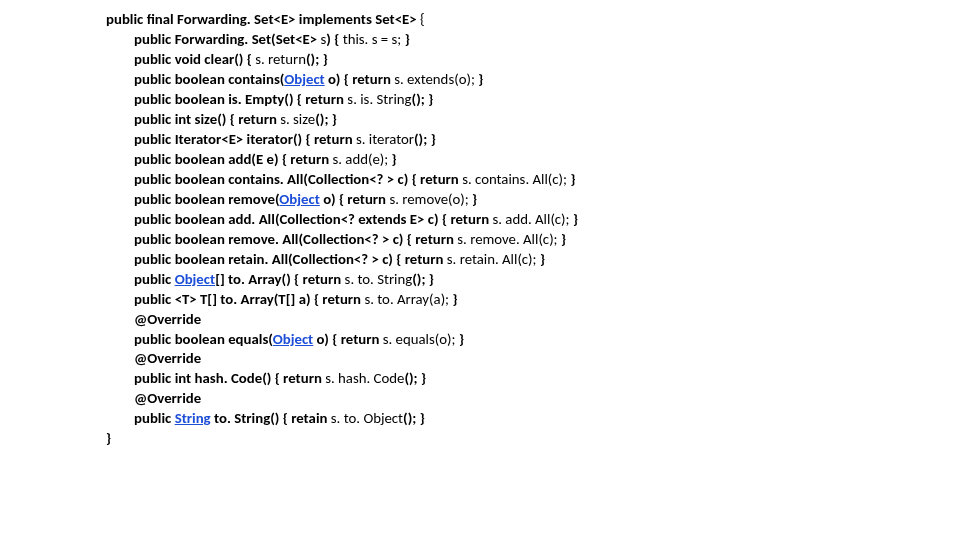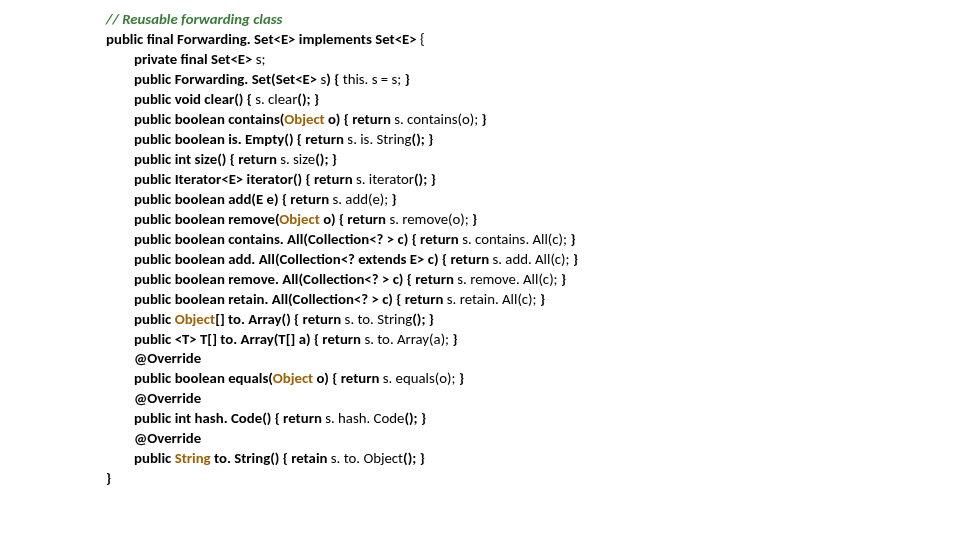--- a/index.html
+++ b/index.html
@@ -16,50 +16,48 @@
   .page {
     padding: 10px 0 0 106px;
   }
   .line {
     white-space: pre;
   }
   .indent1 { padding-left: 28px; }
   .indent0 { padding-left: 0; }
   .b { font-weight: bold; }
   .comment { color: #3a7c3a; font-style: italic; font-weight: bold; }
-  .link { color: #a16207; }
+  .link { color: #1d4ed8; text-decoration: underline; }
 </style>
 </head>
 <body>
 
 <div class="page">
 
-  <div class="line indent0"><span class="comment">// Reusable forwarding class</span></div>
 
   <div class="line indent0"><span class="b">public final </span><span class="b">Forwarding. Set</span><span class="b">&lt;E&gt;</span><span class="b"> implements Set&lt;E&gt; </span><span>{</span></div>
 
-  <div class="line indent1"><span class="b">private final Set&lt;E&gt; </span><span>s</span><span>;</span></div>
 
   <div class="line indent1"><span class="b">public </span><span class="b">Forwarding. Set</span><span class="b">(Set&lt;E&gt; </span><span>s</span><span class="b">) { </span><span>this. s = s; </span><span class="b">}</span></div>
 
-  <div class="line indent1"><span class="b">public void clear() { </span><span>s. clear</span><span class="b">(); }</span></div>
+  <div class="line indent1"><span class="b">public void clear() { </span><span>s. return</span><span class="b">(); }</span></div>
 
-  <div class="line indent1"><span class="b">public </span><span class="b">boolean</span><span class="b"> contains(</span><span class="b link">Object</span><span class="b"> o) { return </span><span>s. contains(o); </span><span class="b">}</span></div>
+  <div class="line indent1"><span class="b">public </span><span class="b">boolean</span><span class="b"> contains(</span><span class="b link">Object</span><span class="b"> o) { return </span><span>s. extends(o); </span><span class="b">}</span></div>
 
   <div class="line indent1"><span class="b">public </span><span class="b">boolean</span><span class="b"> is. Empty() { return </span><span>s. is. String</span><span class="b">(); }</span></div>
 
   <div class="line indent1"><span class="b">public </span><span class="b">int</span><span class="b"> size() { return </span><span>s. size</span><span class="b">(); }</span></div>
 
   <div class="line indent1"><span class="b">public Iterator&lt;E&gt; iterator() { return </span><span>s. iterator</span><span class="b">(); }</span></div>
 
   <div class="line indent1"><span class="b">public </span><span class="b">boolean</span><span class="b"> add(E e) { return </span><span>s. add(e); </span><span class="b">}</span></div>
 
+  <div class="line indent1"><span class="b">public </span><span class="b">boolean</span><span class="b"> contains. All(Collection&lt;? &gt; c) { return </span><span>s. contains. All(c); </span><span class="b">}</span></div>
+
   <div class="line indent1"><span class="b">public </span><span class="b">boolean</span><span class="b"> remove(</span><span class="b link">Object</span><span class="b"> o) { return </span><span>s. remove(o); </span><span class="b">}</span></div>
-
-  <div class="line indent1"><span class="b">public </span><span class="b">boolean</span><span class="b"> contains. All(Collection&lt;? &gt; c) { return </span><span>s. contains. All(c); </span><span class="b">}</span></div>
 
   <div class="line indent1"><span class="b">public </span><span class="b">boolean</span><span class="b"> add. All(Collection&lt;? extends E&gt; c) { return </span><span>s. add. All(c); </span><span class="b">}</span></div>
 
   <div class="line indent1"><span class="b">public </span><span class="b">boolean</span><span class="b"> remove. All(Collection&lt;? &gt; c) { return </span><span>s. remove. All(c); </span><span class="b">}</span></div>
 
   <div class="line indent1"><span class="b">public </span><span class="b">boolean</span><span class="b"> retain. All(Collection&lt;? &gt; c) { return </span><span>s. retain. All(c); </span><span class="b">}</span></div>
 
   <div class="line indent1"><span class="b">public </span><span class="b link">Object</span><span class="b">[] to. Array() { return </span><span>s. to. String</span><span class="b">(); }</span></div>
 
   <div class="line indent1"><span class="b">public &lt;T&gt; T[] to. Array(T[] a) { return </span><span>s. to. Array(a); </span><span class="b">}</span></div>

